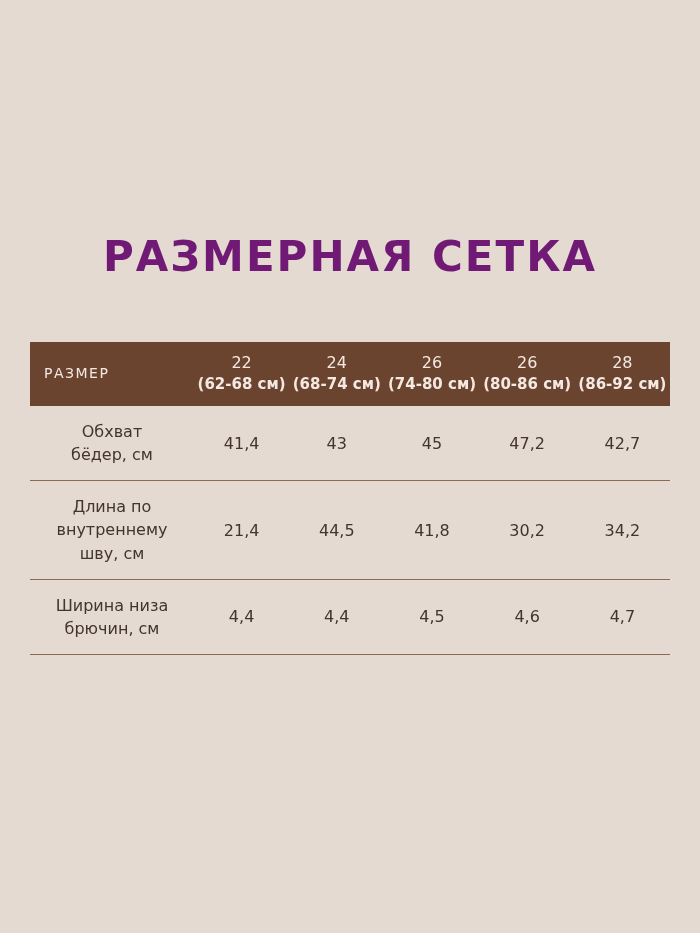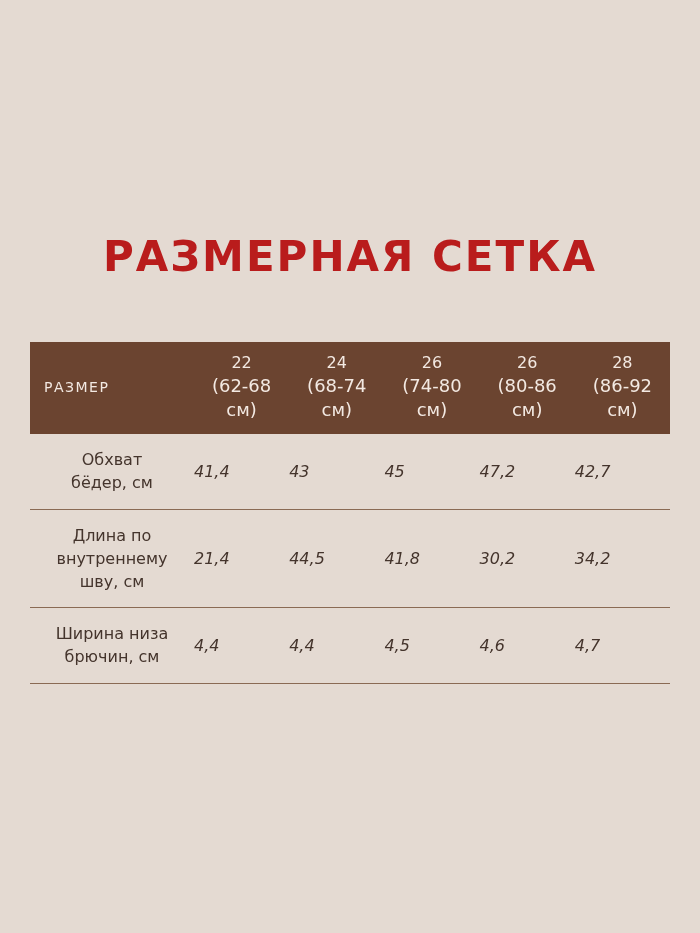--- a/index.html
+++ b/index.html
@@ -22,21 +22,21 @@
   .title {
     position: absolute;
     top: 232px;
     left: 0;
     width: 700px;
     text-align: center;
     font-family: "DejaVu Sans", sans-serif;
     font-weight: bold;
     font-size: 42px;
     letter-spacing: 2px;
-    color: #b91c1c;
+    color: #701a75;
     text-transform: uppercase;
   }
   .table-wrap {
     position: absolute;
     top: 342px;
     left: 30px;
     width: 640px;
   }
   table.size-grid {
     width: 640px;
@@ -62,40 +62,41 @@
     font-size: 15px;
     line-height: 1.35;
     text-align: center;
   }
   th.head-size .sz-num {
     display: block;
     font-size: 16px;
   }
   th.head-size .sz-range {
     display: block;
-    font-size: 18px;
+    font-size: 15px;
+    font-weight: bold;
   }
   table.size-grid tbody td {
     color: #44342c;
     font-size: 16px;
     border-bottom: 1px solid #8a6a54;
     padding: 14px 0;
     vertical-align: middle;
   }
   table.size-grid tbody tr:last-child td {
     border-bottom: 1px solid #8a6a54;
   }
   td.row-label {
     text-align: center;
     padding-left: 14px;
     line-height: 1.45;
     width: 150px;
   }
   td.cell-val {
-    font-style: italic;
+    text-align: center;
   }
 </style>
 </head>
 <body>
 
 <div class="page">
 
   <div class="title">РАЗМЕРНАЯ СЕТКА</div>
 
   <div class="table-wrap">

